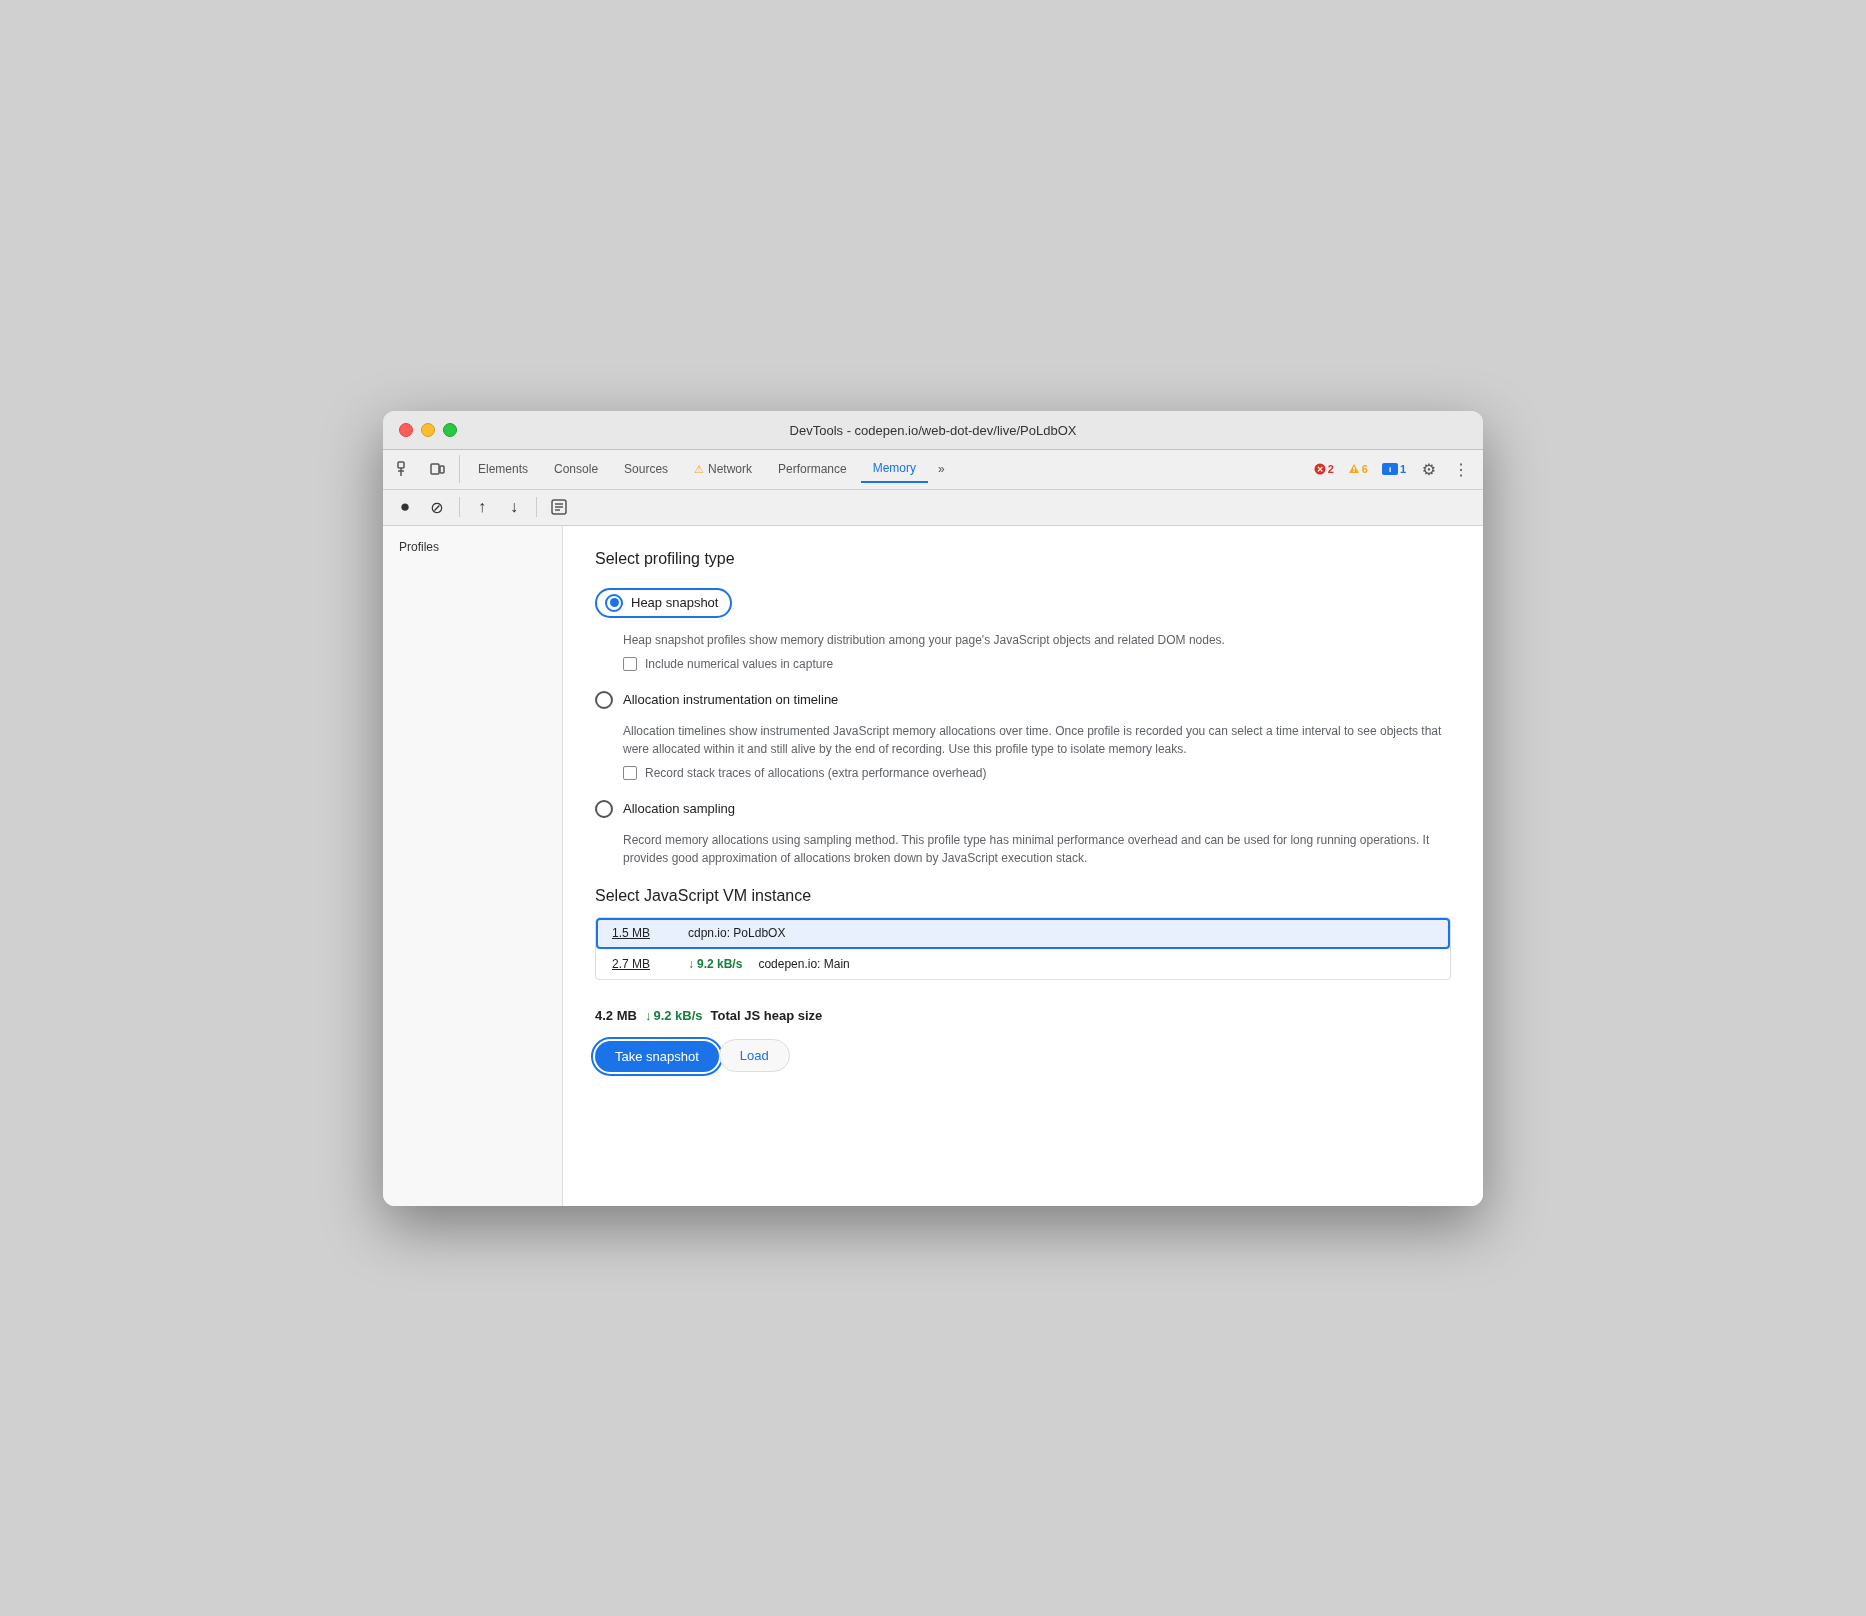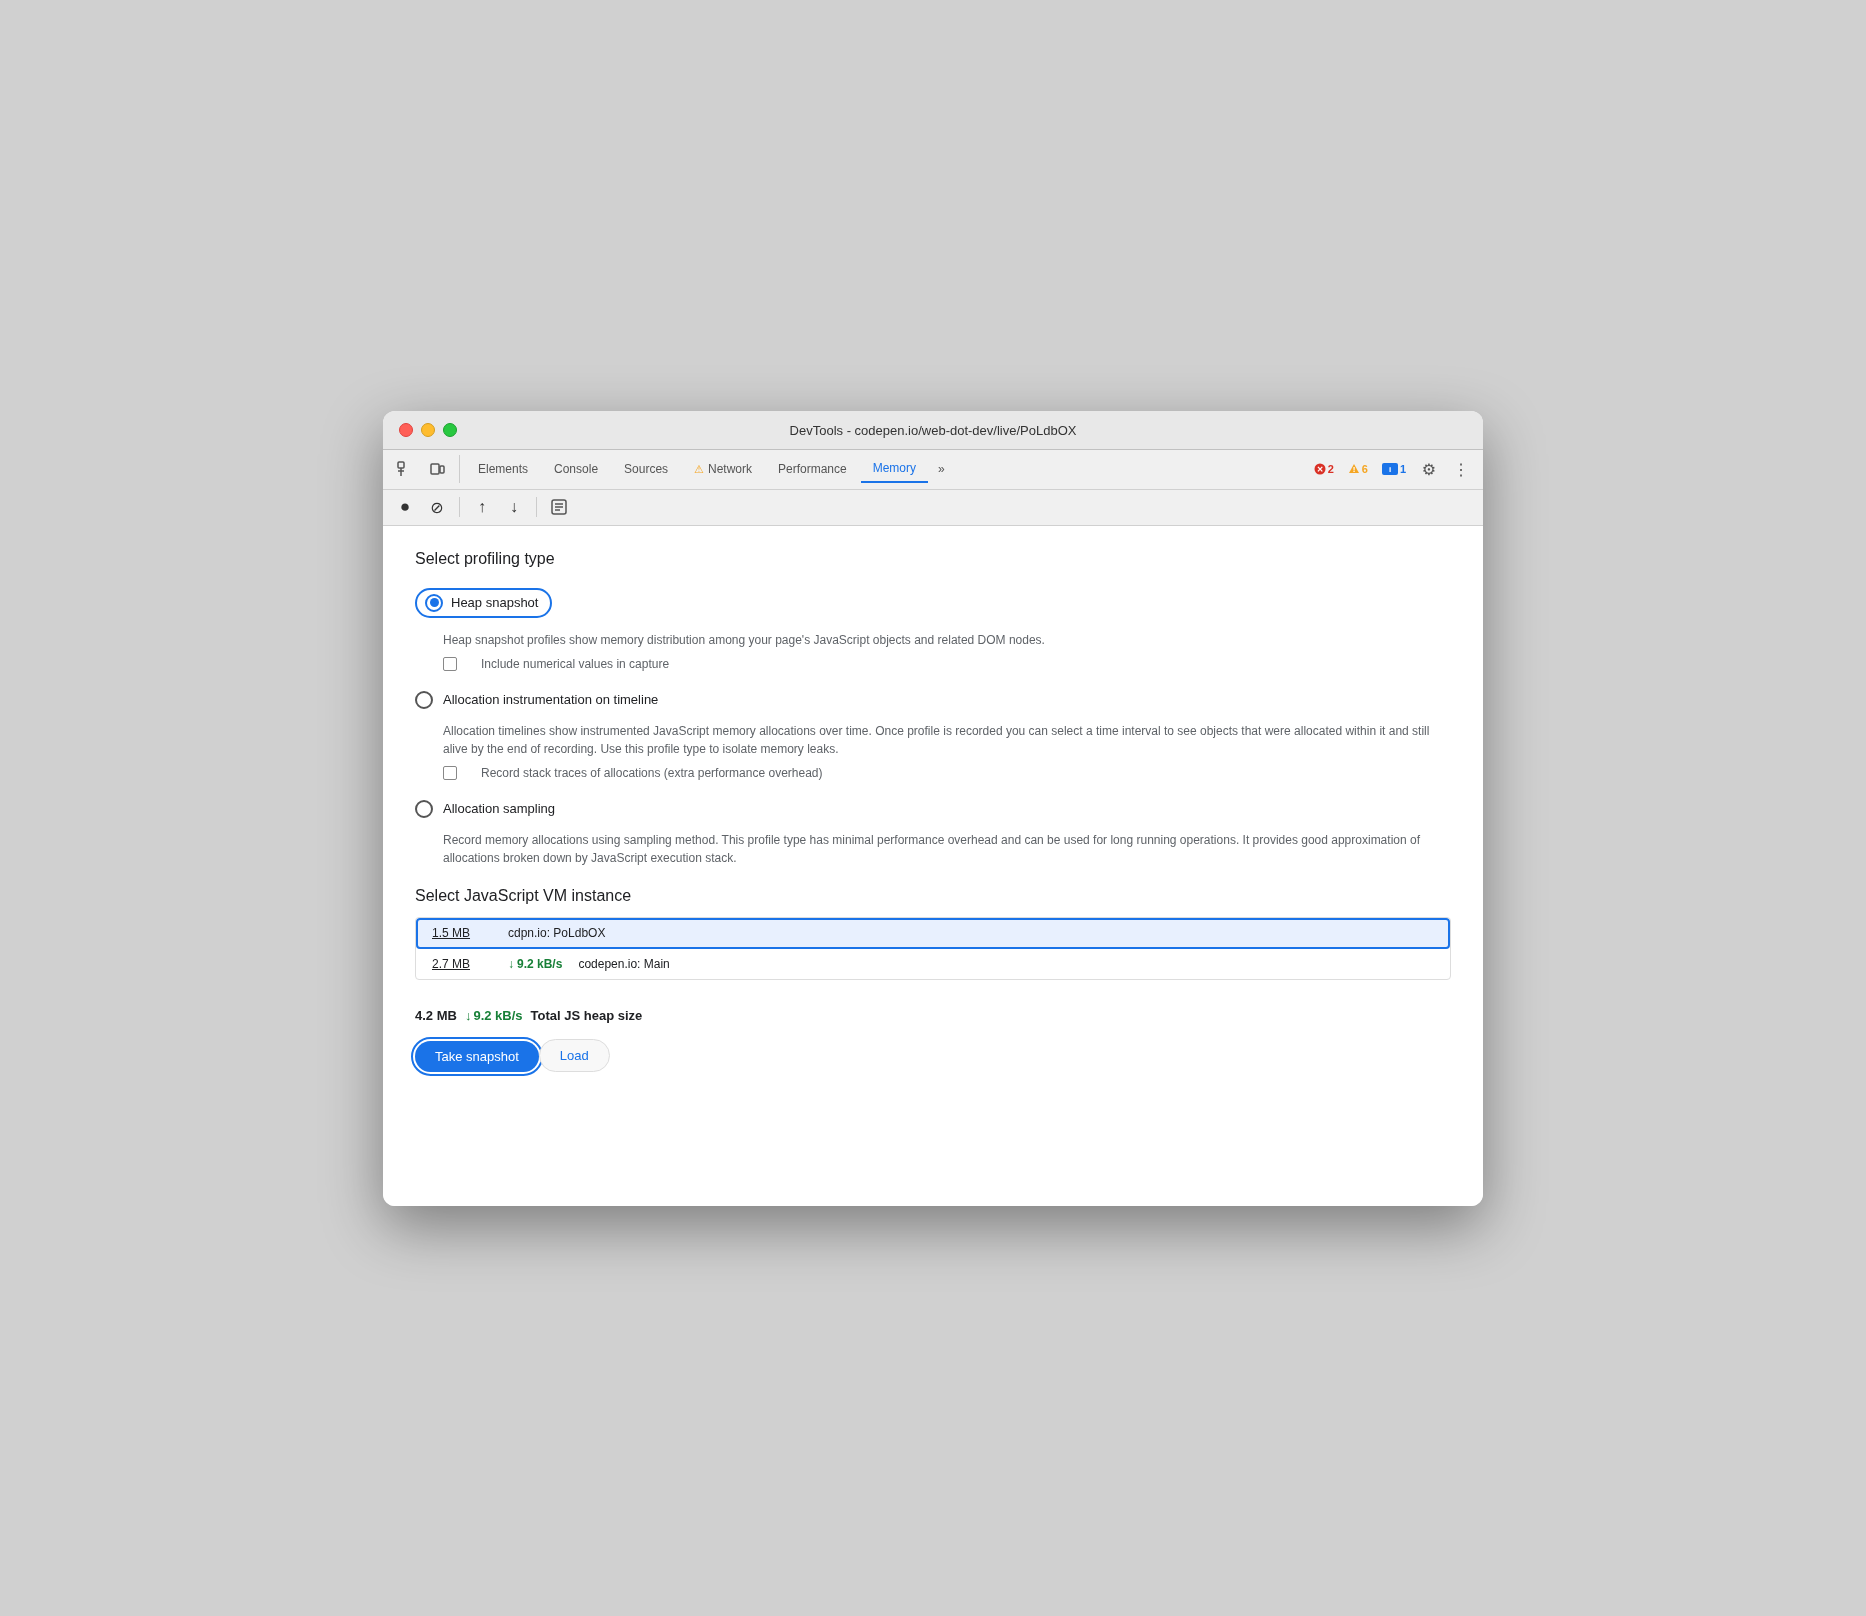--- a/index.html
+++ b/index.html
@@ -230,21 +230,21 @@
       font-size: 12px;
       color: #5f6368;
       line-height: 1.5;
       margin-left: 28px;
       margin-bottom: 8px;
       margin-top: 13px;
     }
     .checkbox-row {
       display: flex;
       align-items: center;
-      gap: 24px;
+      gap: 8px;
       margin-left: 28px;
       margin-top: 8px;
     }
     .checkbox-box {
       width: 14px;
       height: 14px;
       border: 1.5px solid #888;
       border-radius: 2px;
       background: #fff;
       flex-shrink: 0;
@@ -442,20 +442,23 @@
         <rect x="2" y="2" width="14" height="14" rx="2" stroke="#555" stroke-width="1.5"></rect>
         <line x1="5" y1="6" x2="13" y2="6" stroke="#555" stroke-width="1.5"></line>
         <line x1="5" y1="9" x2="13" y2="9" stroke="#555" stroke-width="1.5"></line>
         <line x1="5" y1="12" x2="10" y2="12" stroke="#555" stroke-width="1.5"></line>
       </svg>
     </button>
   </div>
 
   <div class="main-layout">
 
+    <div class="sidebar">
+      <div class="sidebar-label">Profiles</div>
+    </div>
 
     <div class="content">
 
       <div class="section-title">Select profiling type</div>
 
       <div class="radio-option">
         <label class="radio-label">
           <div class="radio-selected-highlight">
             <div class="radio-outer selected">
               <div class="radio-inner"></div>

